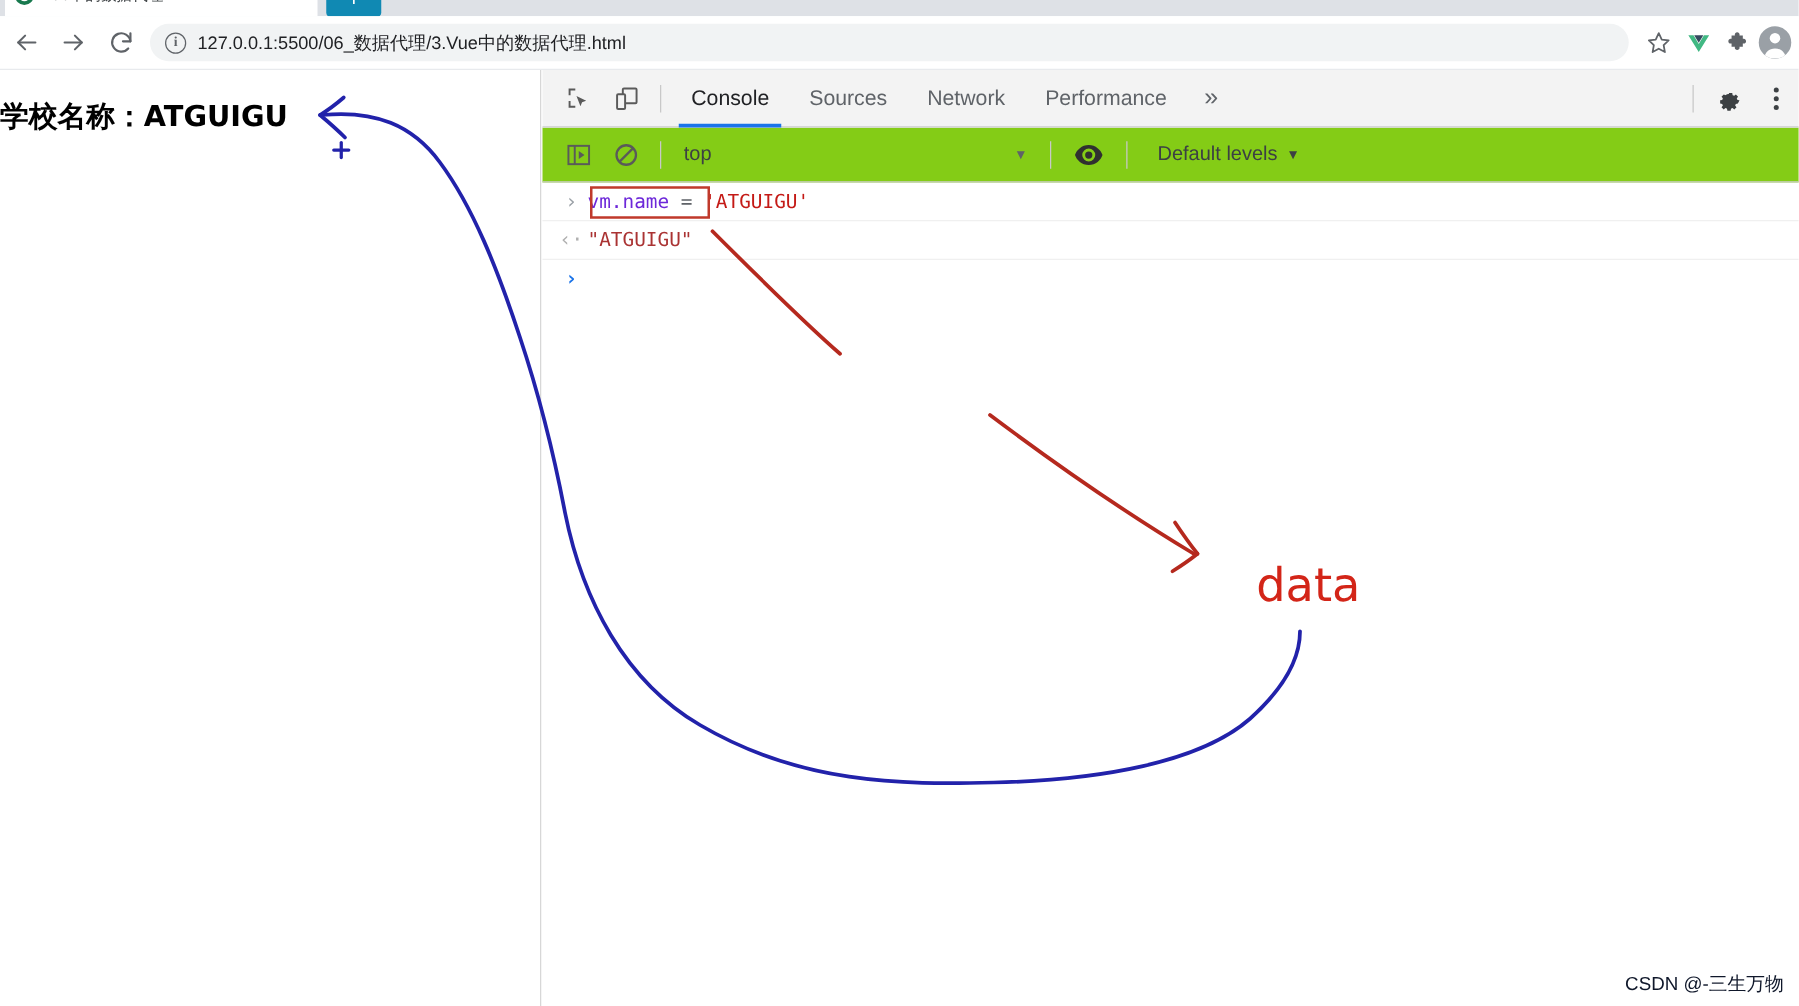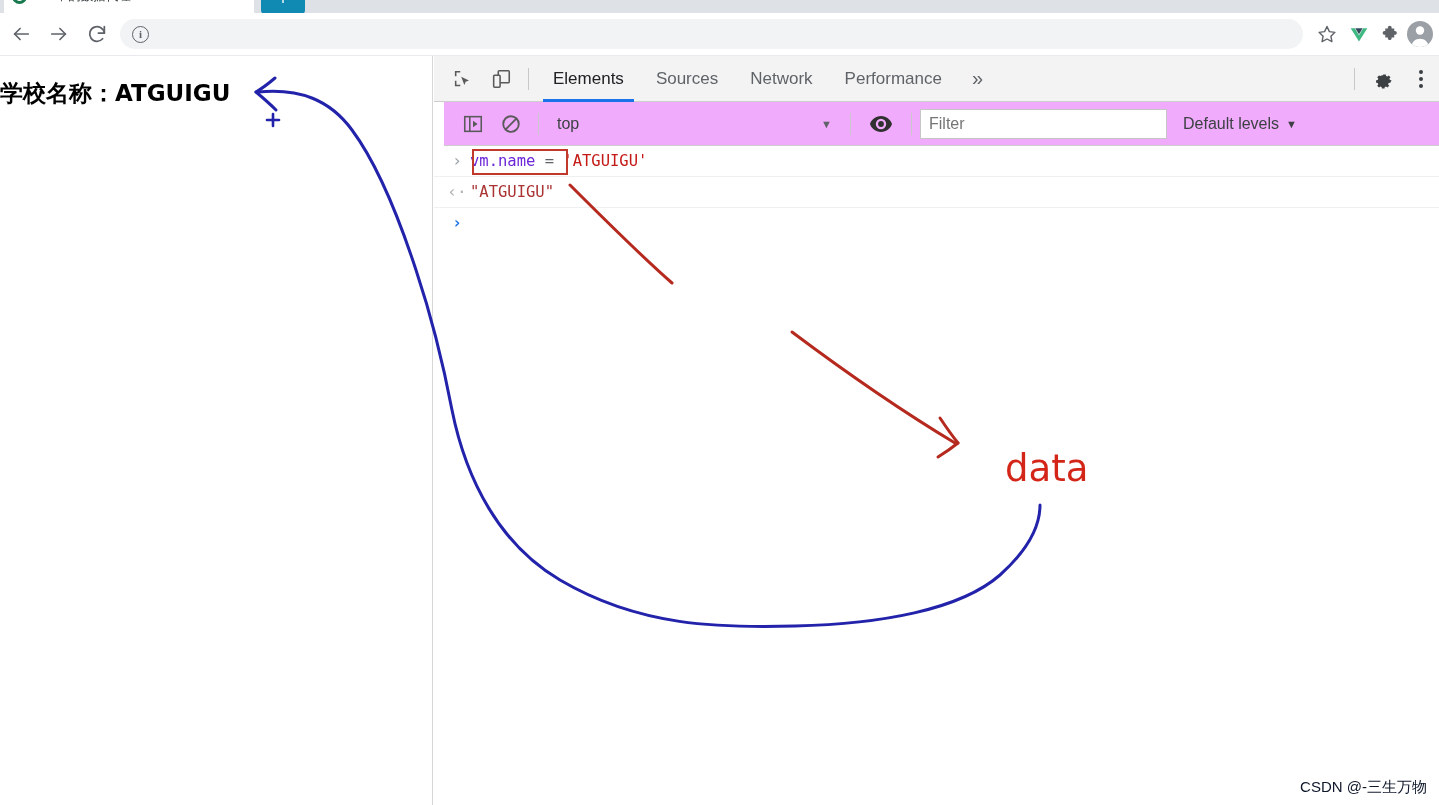--- a/index.html
+++ b/index.html
@@ -154,25 +154,24 @@
     font-size: 20px; color: #5f6368; padding: 0 14px;
     display: flex; align-items: center; height: 46px;
   }
   .dt-right { margin-left: auto; display: flex; align-items: center; }
   .gear { width: 40px; display: flex; align-items: center; justify-content: center; color: #3c4043; }
   .kebab { width: 36px; display: flex; flex-direction: column; align-items: center; justify-content: center; gap: 3px; }
   .kebab i { width: 4px; height: 4px; background: #3c4043; border-radius: 50%; display: block; }
 
   .dt-filterbar {
     height: 44px;
-    background: #f0abfc;
+    background: #84cc16;
     border-bottom: 1px solid #cdcdcd;
     display: flex; align-items: center;
     padding-left: 10px;
-    margin-left: 10px;
   }
   .ctx-select {
     display: flex; align-items: center;
     width: 295px; height: 30px;
     font-size: 16px; color: #3c4043;
     padding-left: 10px;
   }
   .ctx-select .caret { margin-left: auto; margin-right: 10px; font-size: 11px; color: #5f6368; }
   .eye { width: 44px; display: flex; align-items: center; justify-content: center; color: #303030; }
   .filter-input {
@@ -273,20 +272,21 @@
     </div>
     <div class="nav-btn">
       <svg width="22" height="22" viewBox="0 0 24 24" fill="none" stroke="currentColor" stroke-width="1.9" stroke-linecap="round" stroke-linejoin="round">
           <path d="M20 11a8 8 0 1 0-1.9 6.2"></path>
           <polyline points="20,4 20,11 13.5,11"></polyline>
         </svg>
     </div>
 
     <div class="omnibox">
       <span class="info-ico">i</span>
+      <span class="url">127.0.0.1:5500/06_数据代理/3.Vue中的数据代理.html</span>
     </div>
 
     <div class="tool-ico">
       <svg width="20" height="20" viewBox="0 0 24 24" fill="none" stroke="currentColor" stroke-width="1.7" stroke-linejoin="round">
           <polygon points="12,3 14.9,9.2 21.5,10 16.7,14.6 17.9,21.2 12,18 6.1,21.2 7.3,14.6 2.5,10 9.1,9.2"></polygon>
         </svg>
     </div>
     <div class="tool-ico">
       <svg width="20" height="20" viewBox="0 0 24 24">
           <polygon points="2,5 7,5 12,13.5 17,5 22,5 12,21" fill="#41b883"></polygon>
@@ -321,21 +321,21 @@
           </svg>
       </div>
       <div class="dt-icon-btn">
         <svg width="22" height="22" viewBox="0 0 24 24" fill="none" stroke="currentColor" stroke-width="1.7">
             <rect x="9" y="3" width="12" height="13" rx="1"></rect>
             <rect x="4" y="8" width="7" height="13" rx="1" fill="#f3f3f3"></rect>
           </svg>
       </div>
       <div class="dt-sep"></div>
 
-      <div class="dt-tab active">Elements</div>
+      <div class="dt-tab active">Console</div>
       <div class="dt-tab">Sources</div>
       <div class="dt-tab">Network</div>
       <div class="dt-tab">Performance</div>
       <div class="dt-more">»</div>
 
       <div class="dt-right">
         <div class="dt-sep"></div>
         <div class="gear">
           <svg width="24" height="24" viewBox="0 0 24 24" fill="currentColor">
               <path d="M12 8.2a3.8 3.8 0 1 0 0 7.6 3.8 3.8 0 0 0 0-7.6zm0 6a2.2 2.2 0 1 1 0-4.4 2.2 2.2 0 0 1 0 4.4z"></path>
@@ -373,21 +373,20 @@
       <div class="dt-sep"></div>
 
       <div class="eye">
         <svg width="24" height="18" viewBox="0 0 24 18" fill="currentColor">
             <path d="M12 1C6.5 1 2.2 5 1 9c1.2 4 5.5 8 11 8s9.8-4 11-8c-1.2-4-5.5-8-11-8zm0 13.2A5.2 5.2 0 1 1 12 3.8a5.2 5.2 0 0 1 0 10.4z"></path>
             <circle cx="12" cy="9" r="2.9"></circle>
           </svg>
       </div>
       <div class="dt-sep"></div>
 
-      <input class="filter-input" type="text" placeholder="Filter" style="">
 
       <div class="levels">
         <span>Default levels</span>
         <span class="caret">▼</span>
       </div>
     </div>
 
     <div class="console-area">
 
       <div class="c-row">

